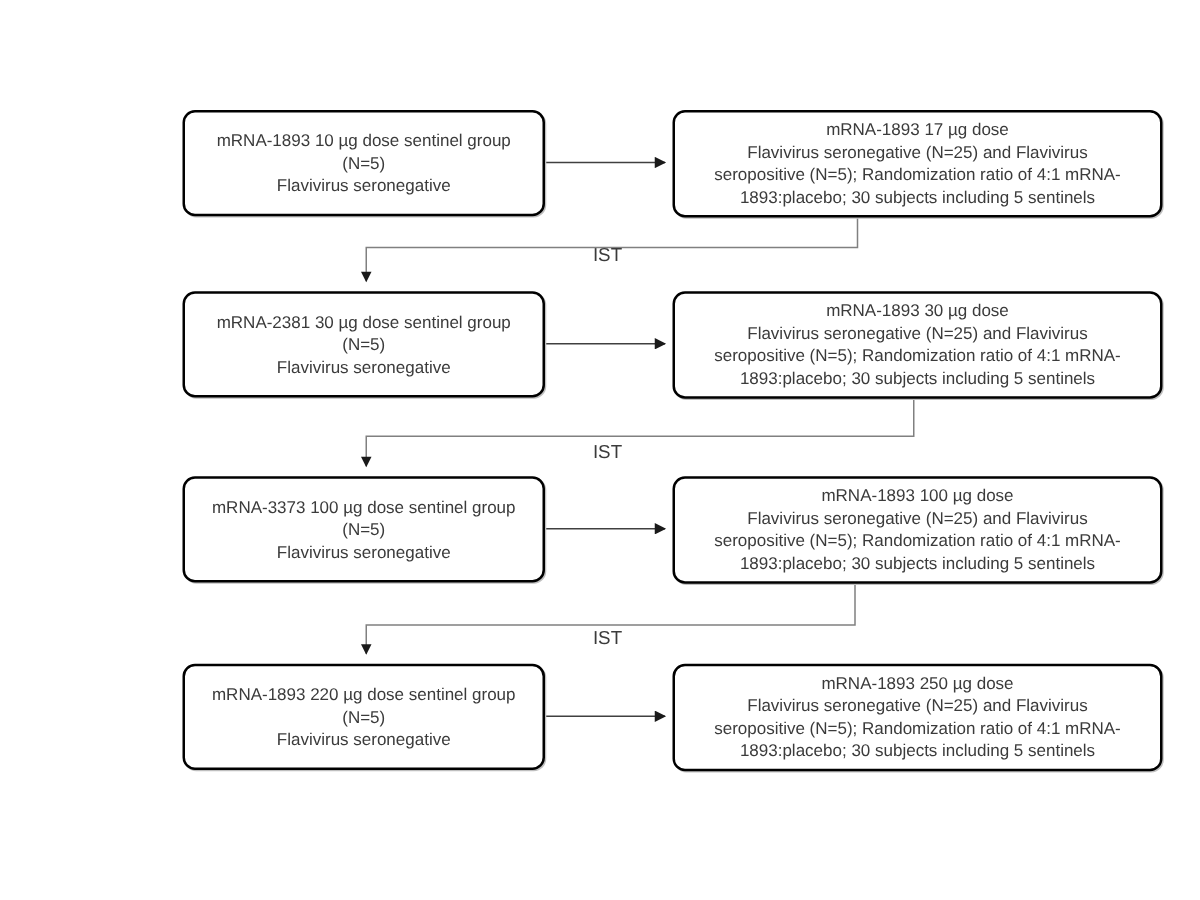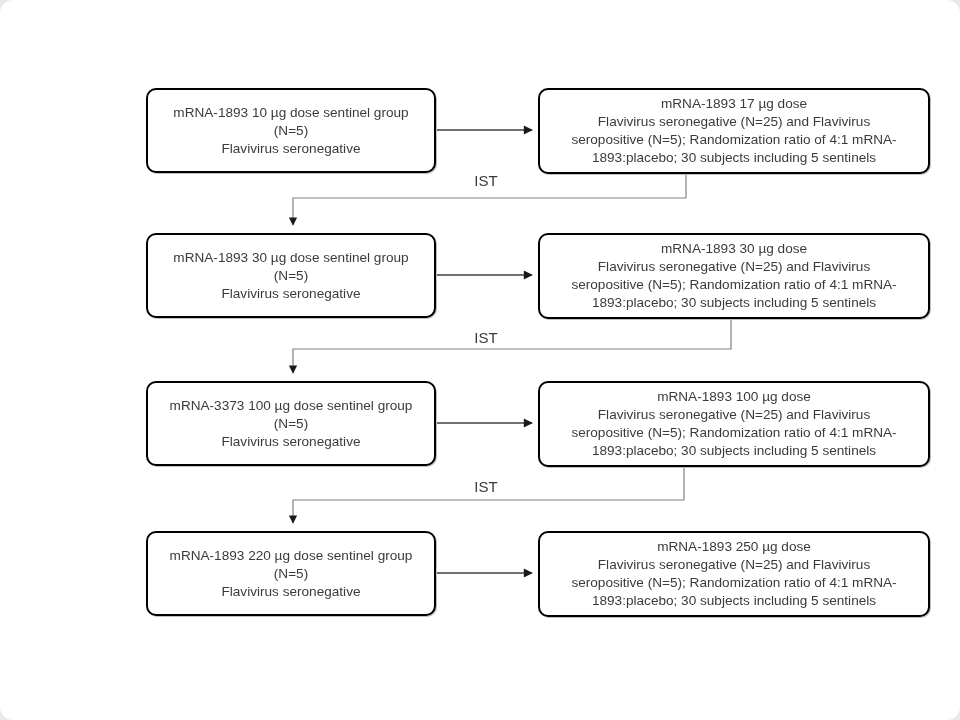--- a/index.html
+++ b/index.html
@@ -12,21 +12,20 @@
   }
   * { box-sizing: border-box; }
   html, body { margin: 0; padding: 0; background: #e9e9e9; }
   body { font-family: "Liberation Sans", sans-serif; }
   .canvas {
     position: relative;
     width: 960px;
     height: 720px;
     background: var(--background);
     overflow: hidden;
-    border-radius: 13px;
   }
   .flow-svg {
     position: absolute;
     left: 0; top: 0;
     width: 960px; height: 720px;
   }
   .node {
     position: absolute;
     background: var(--box_fill);
     border: 2px solid var(--box_border);
@@ -49,20 +48,21 @@
   .row3 { top: 381px; }
   .row4 { top: 531px; }
   .ist-label {
     position: absolute;
     width: 60px;
     left: 456px;
     text-align: center;
     color: var(--text);
     font-size: 15px;
     line-height: 17px;
+    margin-top: 24px;
   }
   .ist1 { top: 172px; }
   .ist2 { top: 329px; }
   .ist3 { top: 478px; }
 </style>
 </head>
 <body>
 
 <div class="canvas">
 
@@ -84,21 +84,21 @@
   </svg>
 
   <div class="node sentinel row1">mRNA-1893 10 µg dose sentinel group
 (N=5)
 Flavivirus seronegative</div>
   <div class="node cohort row1">mRNA-1893 17 µg dose
 Flavivirus seronegative (N=25) and Flavivirus
 seropositive (N=5); Randomization ratio of 4:1 mRNA-
 1893:placebo; 30 subjects including 5 sentinels</div>
 
-  <div class="node sentinel row2">mRNA-1893 30 µg dose sentinel group
+  <div class="node sentinel row2">mRNA-2381 30 µg dose sentinel group
 (N=5)
 Flavivirus seronegative</div>
   <div class="node cohort row2">mRNA-1893 30 µg dose
 Flavivirus seronegative (N=25) and Flavivirus
 seropositive (N=5); Randomization ratio of 4:1 mRNA-
 1893:placebo; 30 subjects including 5 sentinels</div>
 
   <div class="node sentinel row3">mRNA-3373 100 µg dose sentinel group
 (N=5)
 Flavivirus seronegative</div>

